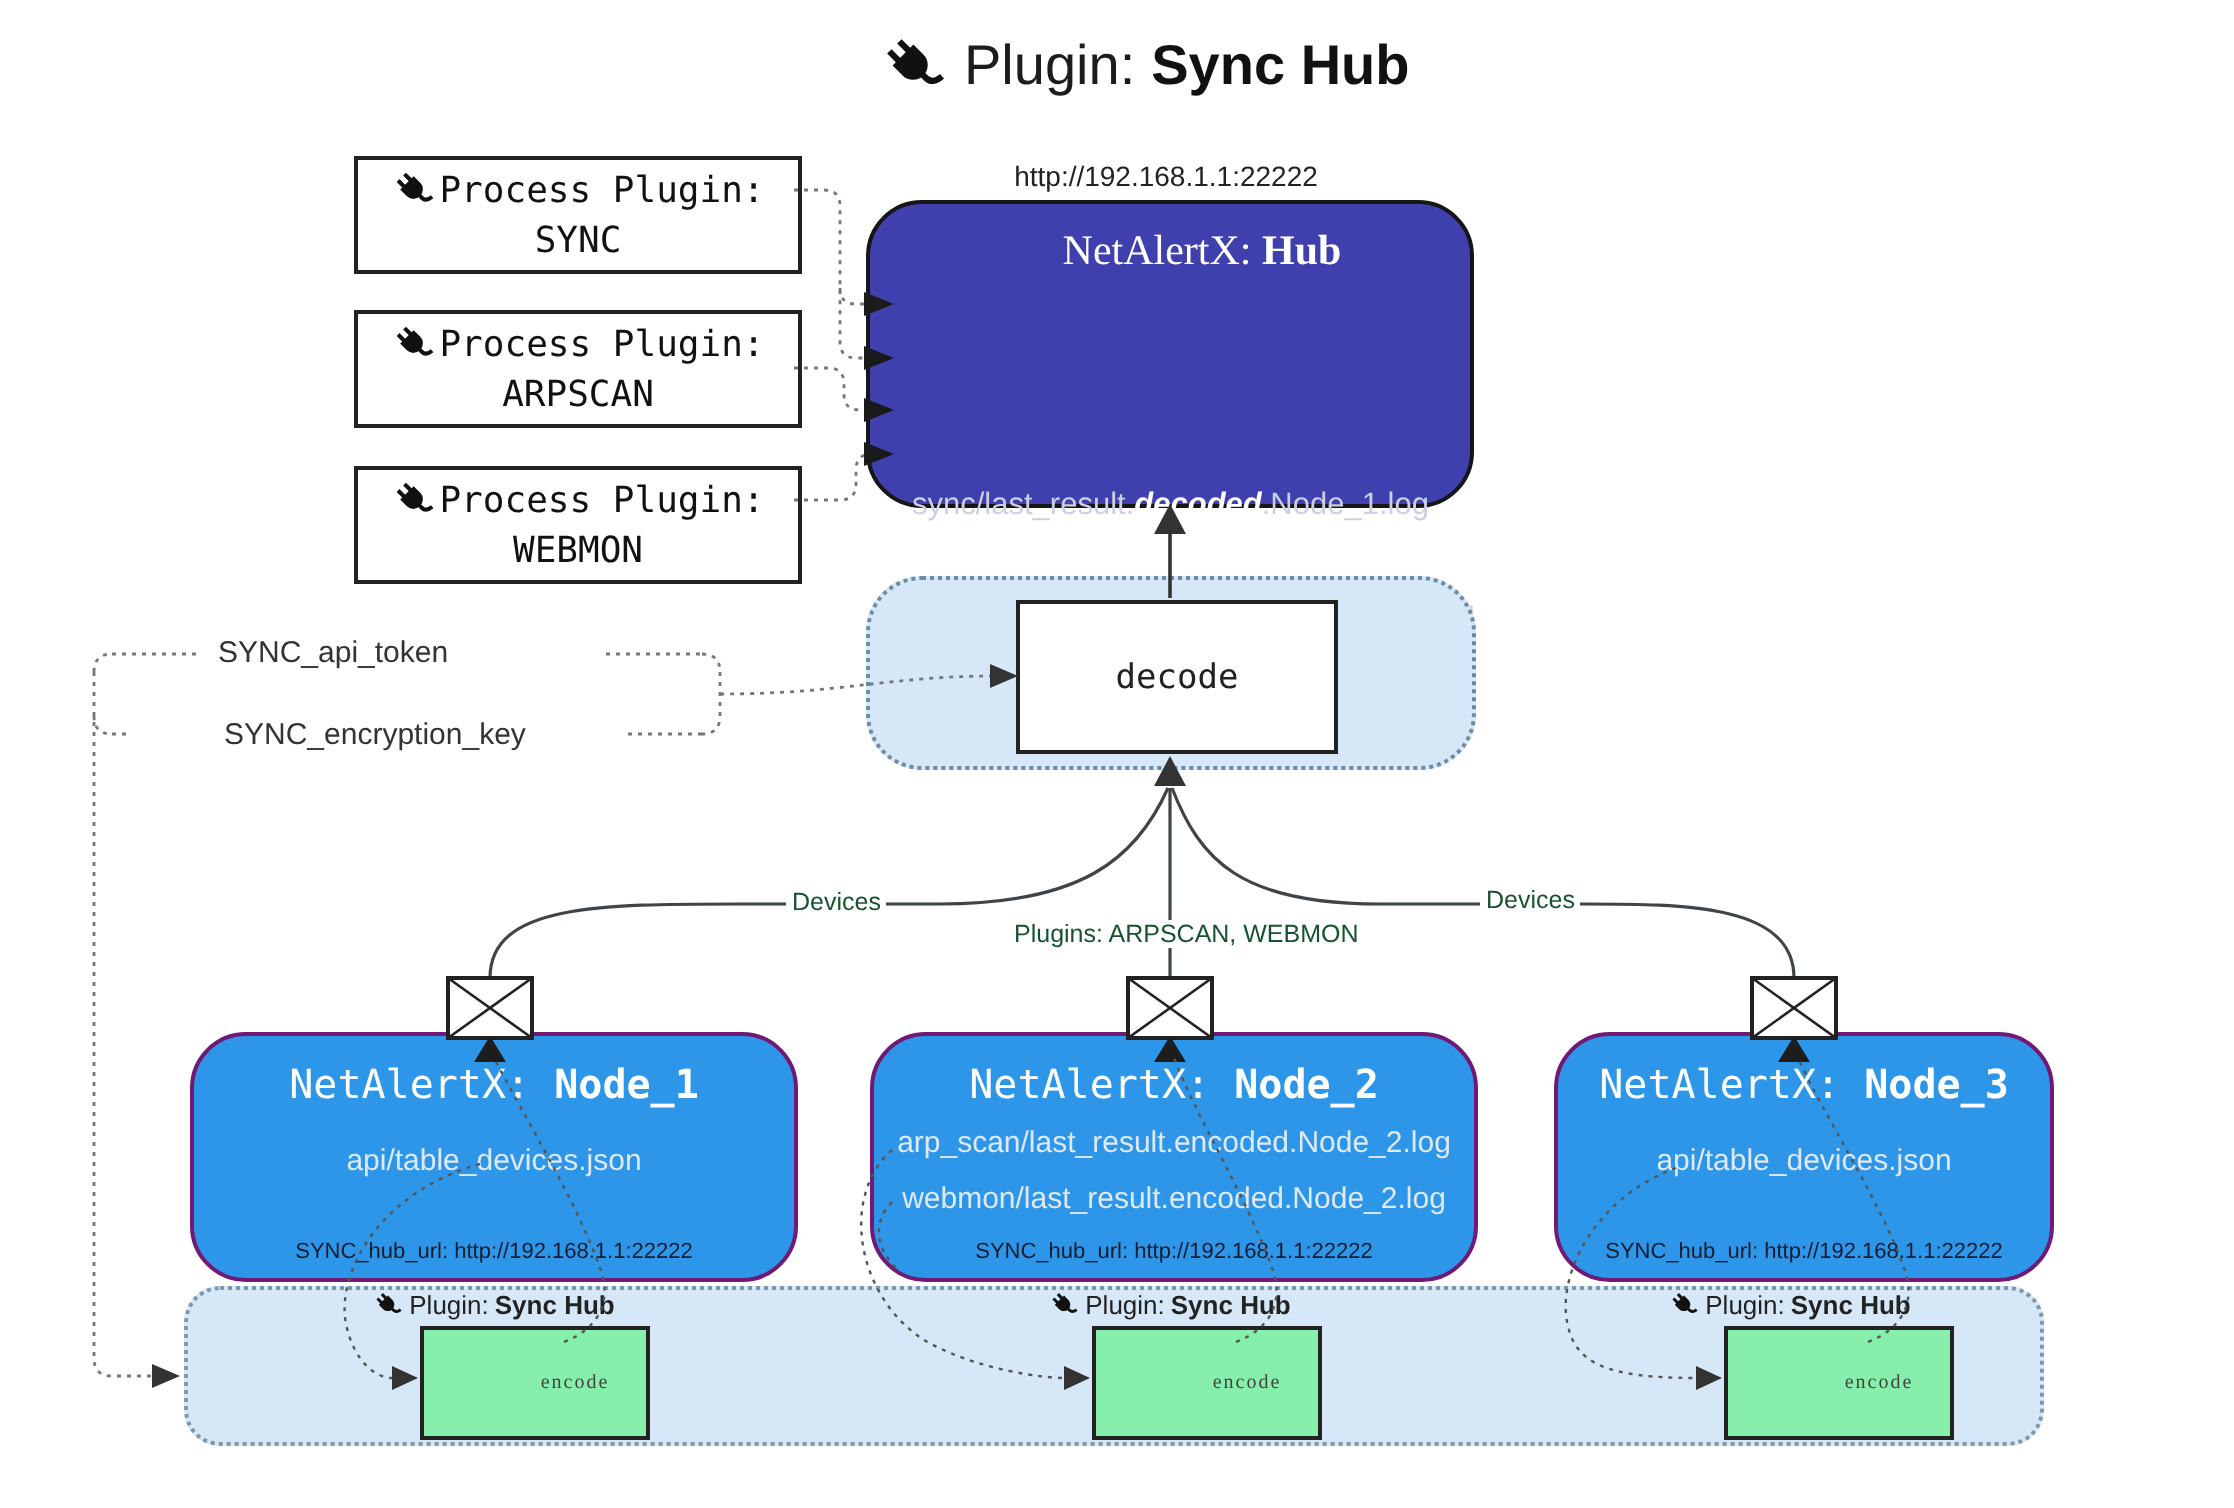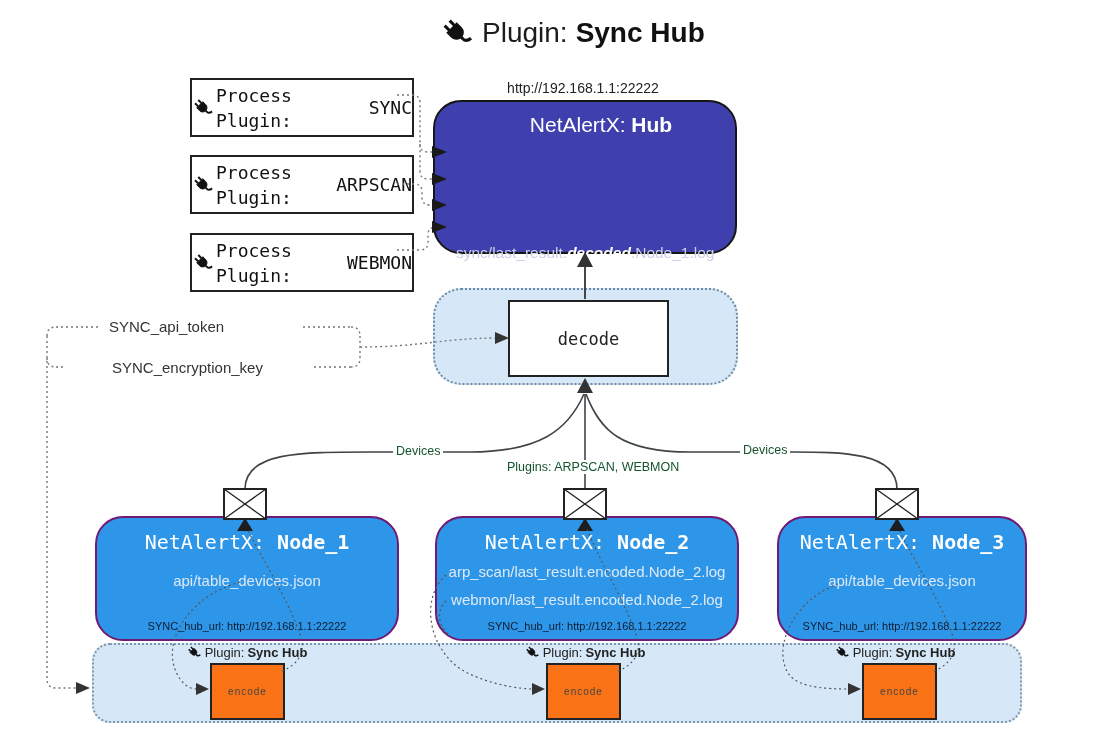--- a/index.html
+++ b/index.html
@@ -10,28 +10,28 @@
   .html-layer{z-index:1;}
   #layerB{z-index:2;}
 
   
   .title{left:440px;top:16px;display:flex;align-items:center;gap:8px;font-size:28px;color:#1c1c1c;z-index:1;}
   .title .bold{font-weight:bold;color:#111;}
 
   
   .pbox{left:177px;width:220px;height:55px;background:#fff;border:2px solid #222;z-index:1;
         font-family:"DejaVu Sans Mono","Liberation Mono",monospace;font-size:18px;color:#111;
-        display:flex;flex-direction:row;justify-content:center;align-items:center;line-height:25px;margin-left:13px;}
+        display:flex;flex-direction:column;justify-content:center;align-items:center;line-height:25px;}
   .pbox .l1{display:flex;align-items:center;gap:2px;}
 
   
   .hub-url{left:433px;width:300px;top:80px;text-align:center;font-size:14px;color:#222;z-index:1;}
   .hub{left:433px;top:100px;width:300px;height:150px;background:#3f3fae;border:2px solid #161616;border-radius:28px;z-index:1;}
   .hub-title{position:absolute;left:0;right:0;top:11px;text-align:center;color:#ffffff;
-             font-family:Liberation Sans, sans-serif;font-size:21px;margin-left:32px;}
+             font-family:Liberation Serif, serif;font-size:21px;margin-left:32px;}
   .hub-title .bold{font-weight:bold;}
   .hub-line{position:absolute;left:12px;right:2px;height:20px;font-size:15.5px;color:#ccd0e6;white-space:nowrap;}
   .hub-line b{color:#ffffff;font-style:italic;}
   .hub-line.ind{left:21px;}
 
   
   .dec-panel{left:433px;top:288px;width:305px;height:97px;background:#d6e8f8;border:2px dotted #6d8ca3;border-radius:28px;box-sizing:border-box;z-index:1;}
   .dec-box{left:508px;top:300px;width:157px;height:73px;background:#fff;border:2px solid #222;z-index:1;
            display:flex;align-items:center;justify-content:center;
            font-family:"DejaVu Sans Mono","Liberation Mono",monospace;font-size:17px;color:#222;}
@@ -47,23 +47,23 @@
   .node-title{position:absolute;left:0;right:0;top:12px;text-align:center;color:#fff;
               font-family:"DejaVu Sans Mono","Liberation Mono",monospace;font-size:20px;white-space:nowrap;}
   .node-title .bold{font-weight:bold;}
   .node-file{position:absolute;left:0;right:0;text-align:center;font-size:15px;color:#dde9f6;white-space:nowrap;}
   .node-url{position:absolute;left:0;right:0;bottom:7px;text-align:center;font-size:11px;color:#101c30;}
 
   
   .bar{left:92px;top:643px;width:930px;height:80px;background:#d6e8f8;border:2px dotted #7d98ab;border-radius:18px;box-sizing:border-box;z-index:1;}
   .enc-label{top:645px;display:flex;align-items:center;gap:3px;font-size:13px;color:#222;z-index:1;transform:translateX(-50%);white-space:nowrap;}
   .enc-label .bold{font-weight:bold;}
-  .enc-box{top:663px;width:71px;height:53px;background:#f97316;border:2px solid #222;z-index:1;
+  .enc-box{top:663px;width:71px;height:53px;background:#86efac;border:2px solid #222;z-index:1;
            display:flex;align-items:center;justify-content:center;
-           font-family:Liberation Sans, sans-serif;font-size:10px;letter-spacing:1px;color:#444;}
+           font-family:Liberation Serif, serif;font-size:10px;letter-spacing:1px;color:#444;padding-left:40px;}
 
   .plug{flex:0 0 auto;}
 </style>
 </head>
 <body>
 
 <svg id="layerA" class="layer">
   <g stroke="#3f4448" stroke-width="1.6" fill="none">
     <path d="M245,489 C245,452 300,452 370,452 L470,452 C540,452 568,430 584,394"></path>
     <path d="M897,489 C897,452 842,452 792,452 L690,452 C620,452 600,430 586,394"></path>

